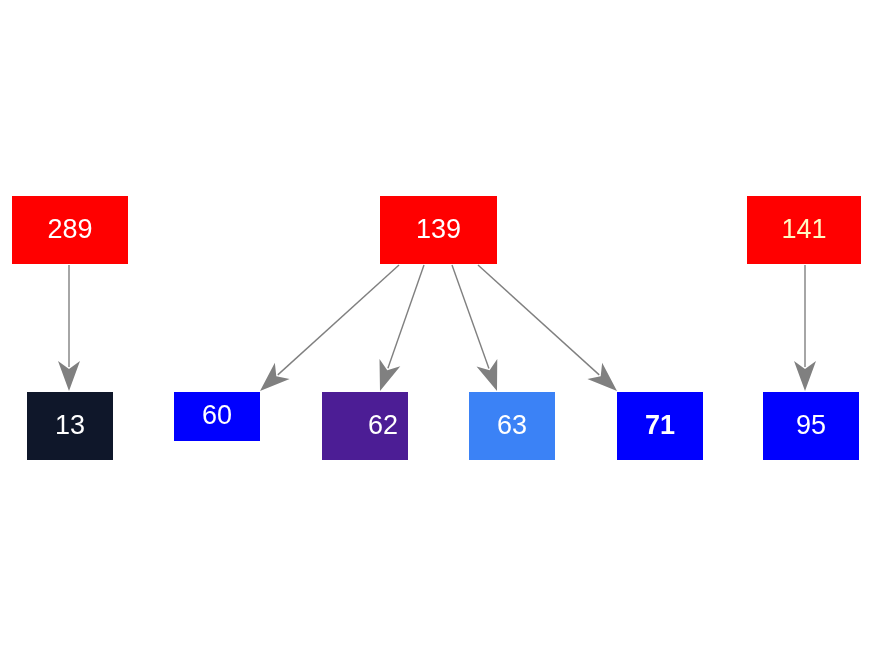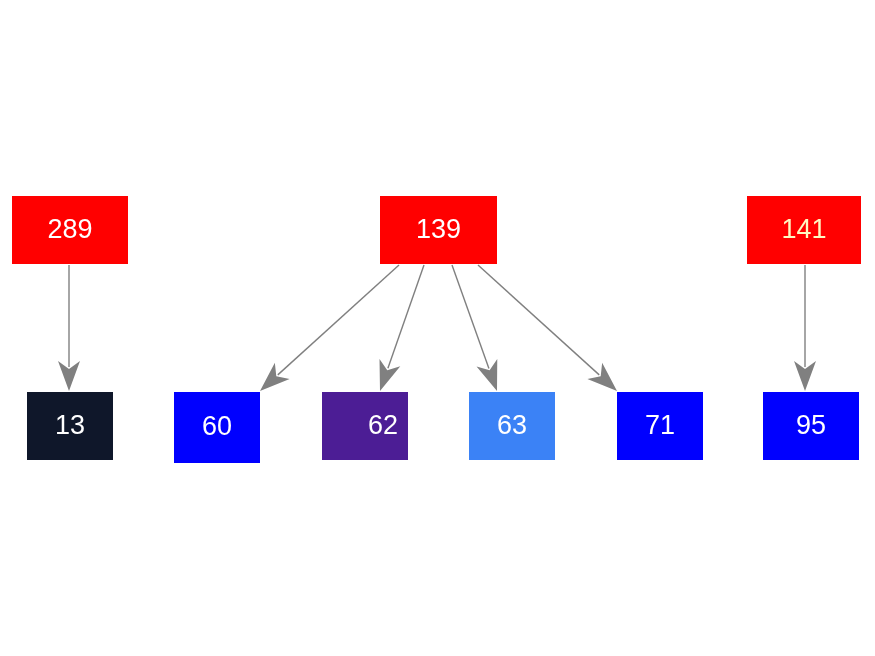--- a/index.html
+++ b/index.html
@@ -80,30 +80,30 @@
       </div>
       <div class="node node-parent" style="left: 380px; top: 196px; width: 117px; height: 68px; background: rgb(255, 0, 0); color: rgb(255, 255, 255);">
         <span class="node-label">139</span>
       </div>
       <div class="node node-parent" style="left: 747px; top: 196px; width: 114px; height: 68px; background: rgb(255, 0, 0); color: #fef9c3;">
         <span class="node-label">141</span>
       </div>
       <div class="node node-child" style="left: 27px; top: 392px; width: 86px; height: 68px; background: #0f172a; color: rgb(255, 255, 255);">
         <span class="node-label">13</span>
       </div>
-      <div class="node node-child" style="left: 174px; top: 392px; width: 86px; height: 71px; background: rgb(0, 0, 255); color: rgb(255, 255, 255);">
+      <div class="node node-child" style="left: 174px; top: 392px; width: 86px; height: 49px; background: rgb(0, 0, 255); color: rgb(255, 255, 255);">
         <span class="node-label">60</span>
       </div>
       <div class="node node-child" style="left: 322px; top: 392px; width: 86px; height: 68px; background: #4c1d95; color: rgb(255, 255, 255); padding-left: 36px;">
         <span class="node-label">62</span>
       </div>
       <div class="node node-child" style="left: 469px; top: 392px; width: 86px; height: 68px; background: #3b82f6; color: rgb(255, 255, 255);">
         <span class="node-label">63</span>
       </div>
-      <div class="node node-child" style="left: 617px; top: 392px; width: 86px; height: 68px; background: rgb(0, 0, 255); color: rgb(255, 255, 255);">
+      <div class="node node-child" style="left: 617px; top: 392px; width: 86px; height: 68px; background: rgb(0, 0, 255); color: rgb(255, 255, 255); font-weight: bold;">
         <span class="node-label">71</span>
       </div>
       <div class="node node-child" style="left: 763px; top: 392px; width: 96px; height: 68px; background: rgb(0, 0, 255); color: rgb(255, 255, 255);">
         <span class="node-label">95</span>
       </div>
     </div>
 
 </div>
 
 </body></html>

